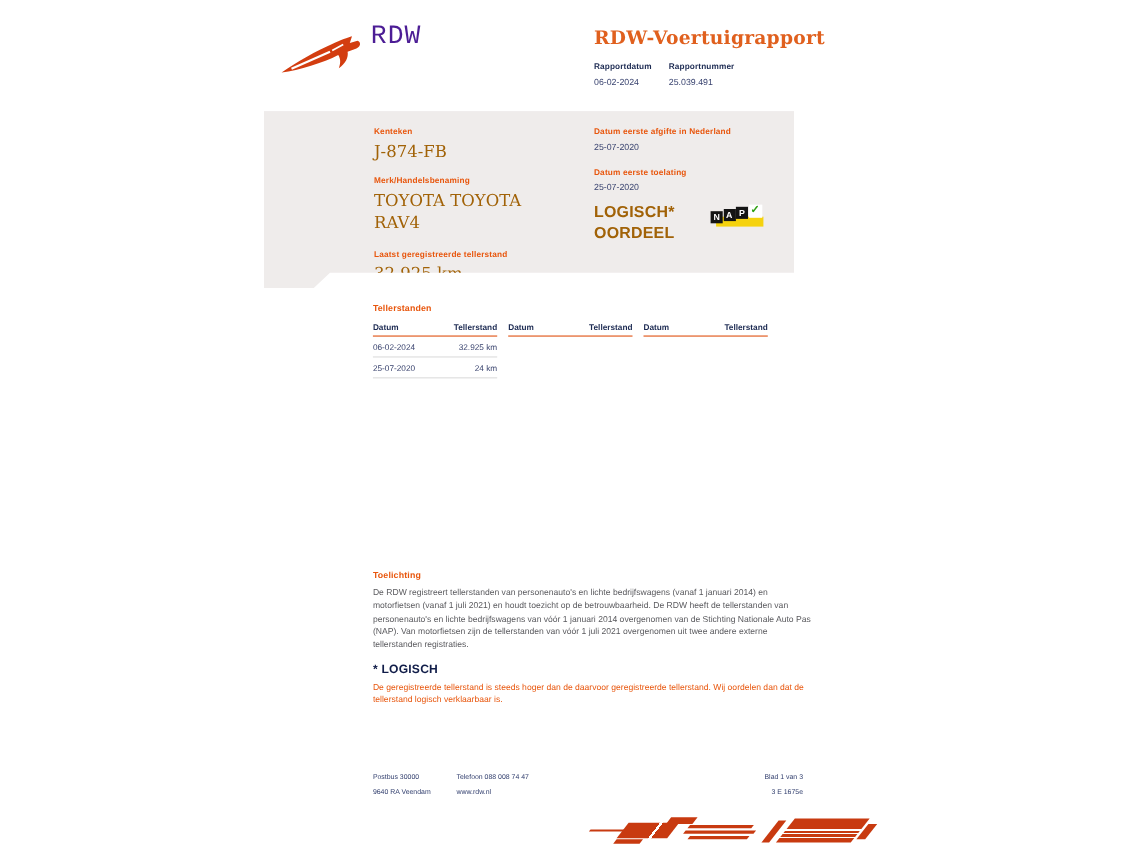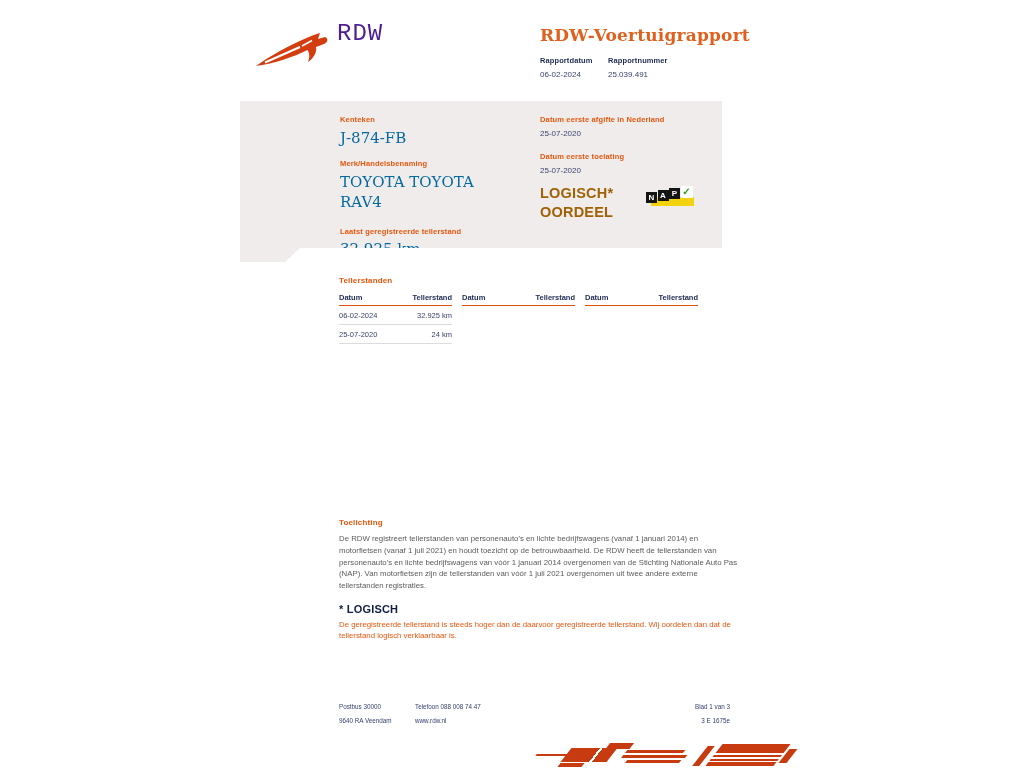--- a/index.html
+++ b/index.html
@@ -30,21 +30,21 @@
   .summary-box {
     position:absolute; left:240px; top:101px; width:482px; height:161px;
     background:#efeceb;
     clip-path:polygon(0 0, 482px 0, 482px 147px, 60px 147px, 45px 161px, 0 161px);
   }
   .box-label {
     font-size:7.5px; font-weight:700; color:#e8560d; letter-spacing:.15px;
   }
   .val-serif {
     font-family:"DejaVu Serif", serif; font-size:15px; line-height:20px;
-    font-weight:400; color:#0369a1;
+    font-weight:400; color:#a16207;
   }
   .val-date { font-size:8px; color:#3a4470; }
   .box-left  { position:absolute; left:100px; top:14px; }
   .box-right { position:absolute; left:300px; top:14px; width:180px; }
   .mt-kenteken-val { margin-top:4px; }
   .mt-merk-lbl { margin-top:11px; }
   .mt-merk-val { margin-top:4px; }
   .mt-ts-lbl { margin-top:15px; }
   .mt-ts-val { margin-top:3px; }
   .mt-date-val { margin-top:5px; }

